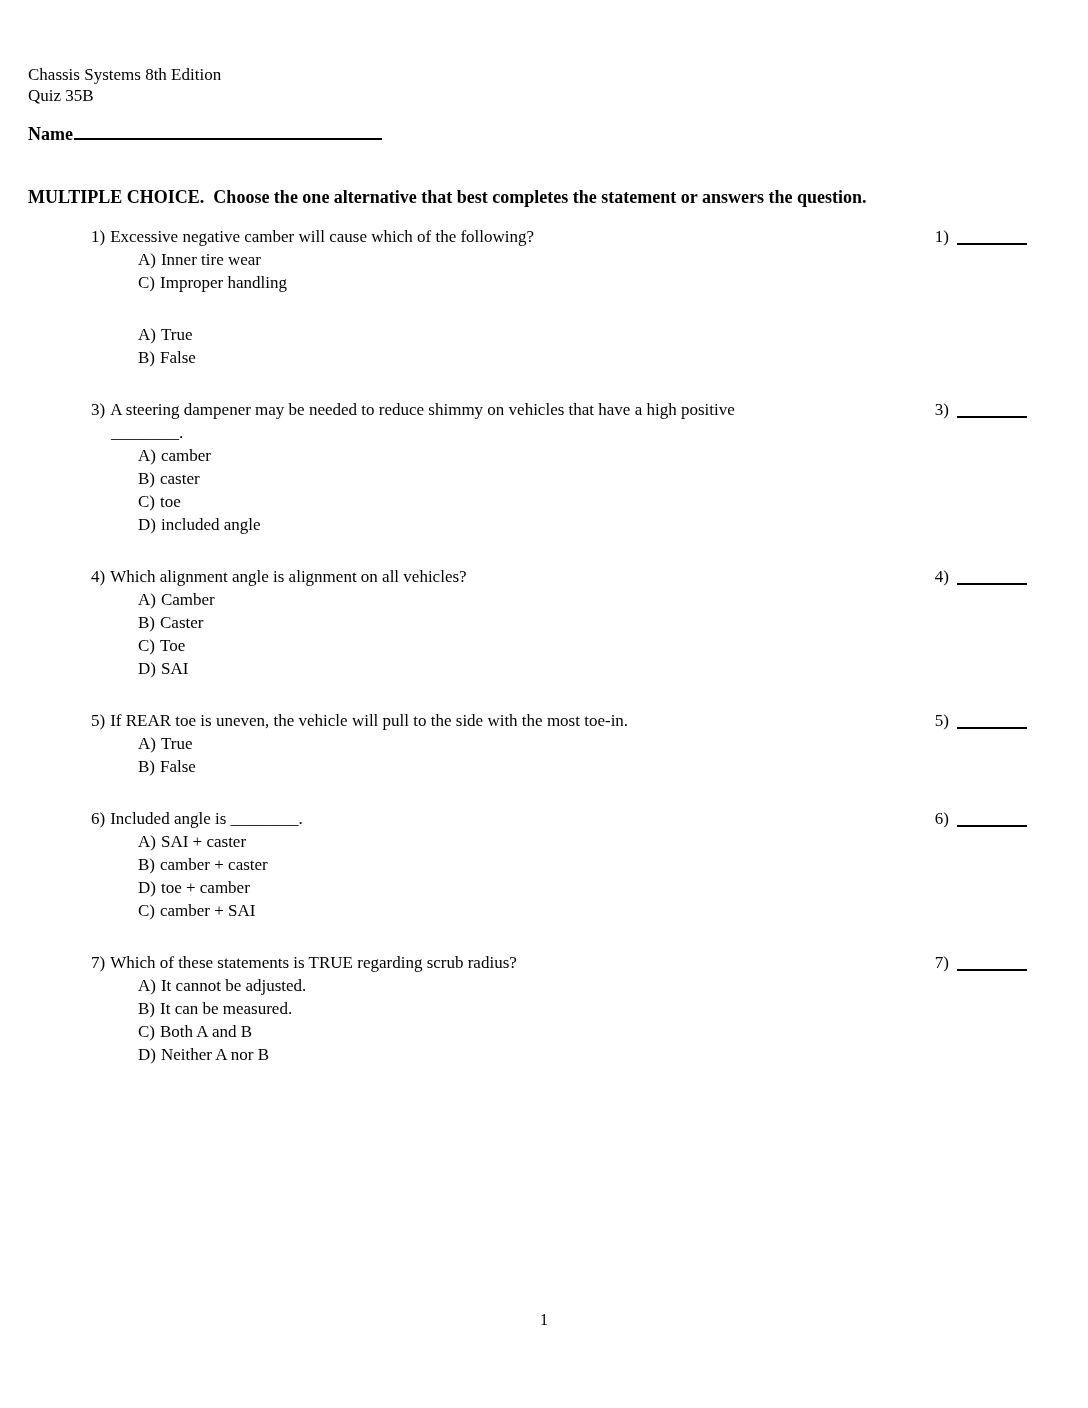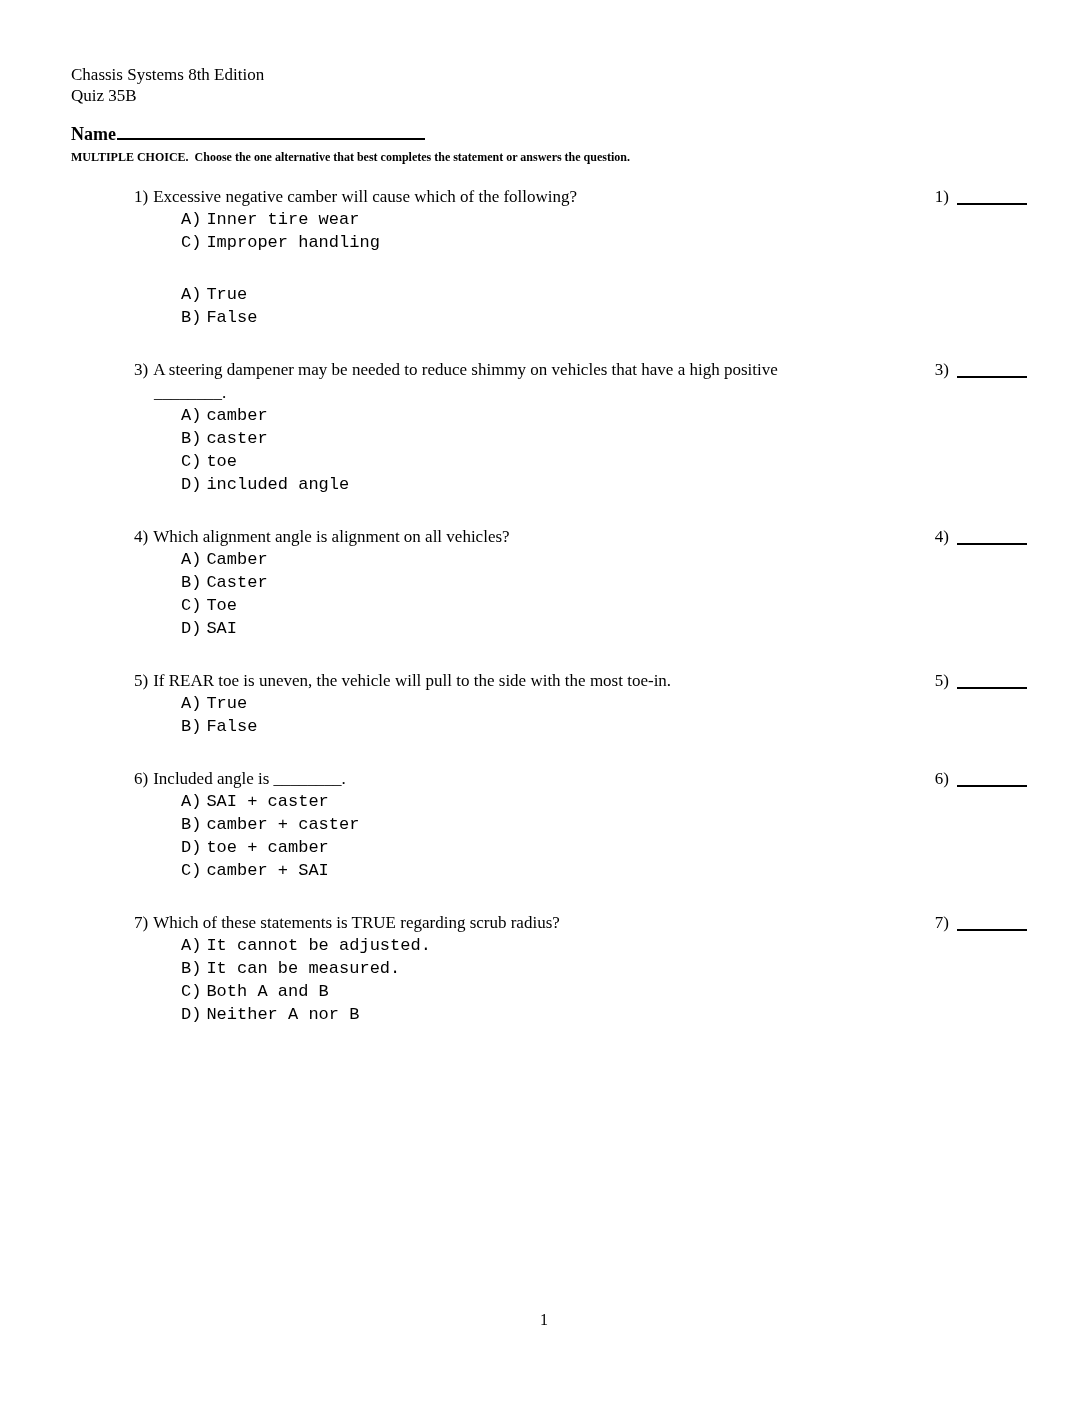--- a/index.html
+++ b/index.html
@@ -8,42 +8,43 @@
     font-family: "Liberation Serif", "DejaVu Serif", serif;
     color: #000000;
     -webkit-font-smoothing: antialiased;
   }
   .page {
     position: relative;
     width: 1088px;
     height: 1408px;
     background: #ffffff;
     overflow: hidden;
-    padding: 64px 61px 0 71px;
+    padding: 64px 61px 0 28px;
   }
   
   .doc-header { line-height: 21px; font-size: 17px; }
   .name-row {
     margin-top: 16px;
     font-size: 18px;
     line-height: 23px;
     font-weight: bold;
   }
   .name-blank {
     display: inline-block;
     width: 308px;
     height: 18px;
     border-bottom: 2px solid #000;
     vertical-align: baseline;
     margin-left: 1px;
   }
   
   .instructions {
+    margin-top: 40px;
     font-weight: bold;
-    font-size: 12px;
+    font-size: 18px;
     line-height: 23px;
     white-space: pre-wrap;
   }
   
   .questions { margin-top: 16px; }
   .question { margin-bottom: 29px; }
   .q-row { display: flex; justify-content: space-between; }
   .q-main {
     width: 745px;
     padding-left: 83px;
@@ -60,21 +61,21 @@
     font-size: 17px;
     line-height: 23px;
     flex: 0 0 auto;
   }
   .ans-blank {
     display: inline-block;
     width: 70px;
     height: 20px;
     border-bottom: 2px solid #000;
   }
-  .choices { font-size: 17px; line-height: 23px; font-family: Liberation Mono, monospace; }
+  .choices { font-size: 17px; line-height: 23px; }
   .choice { padding-left: 110px; }
   .choice-letter { margin-right: 5px; }
   
   .page-number {
     position: absolute;
     top: 1310px;
     left: 0;
     width: 100%;
     text-align: center;
     font-size: 16px;

